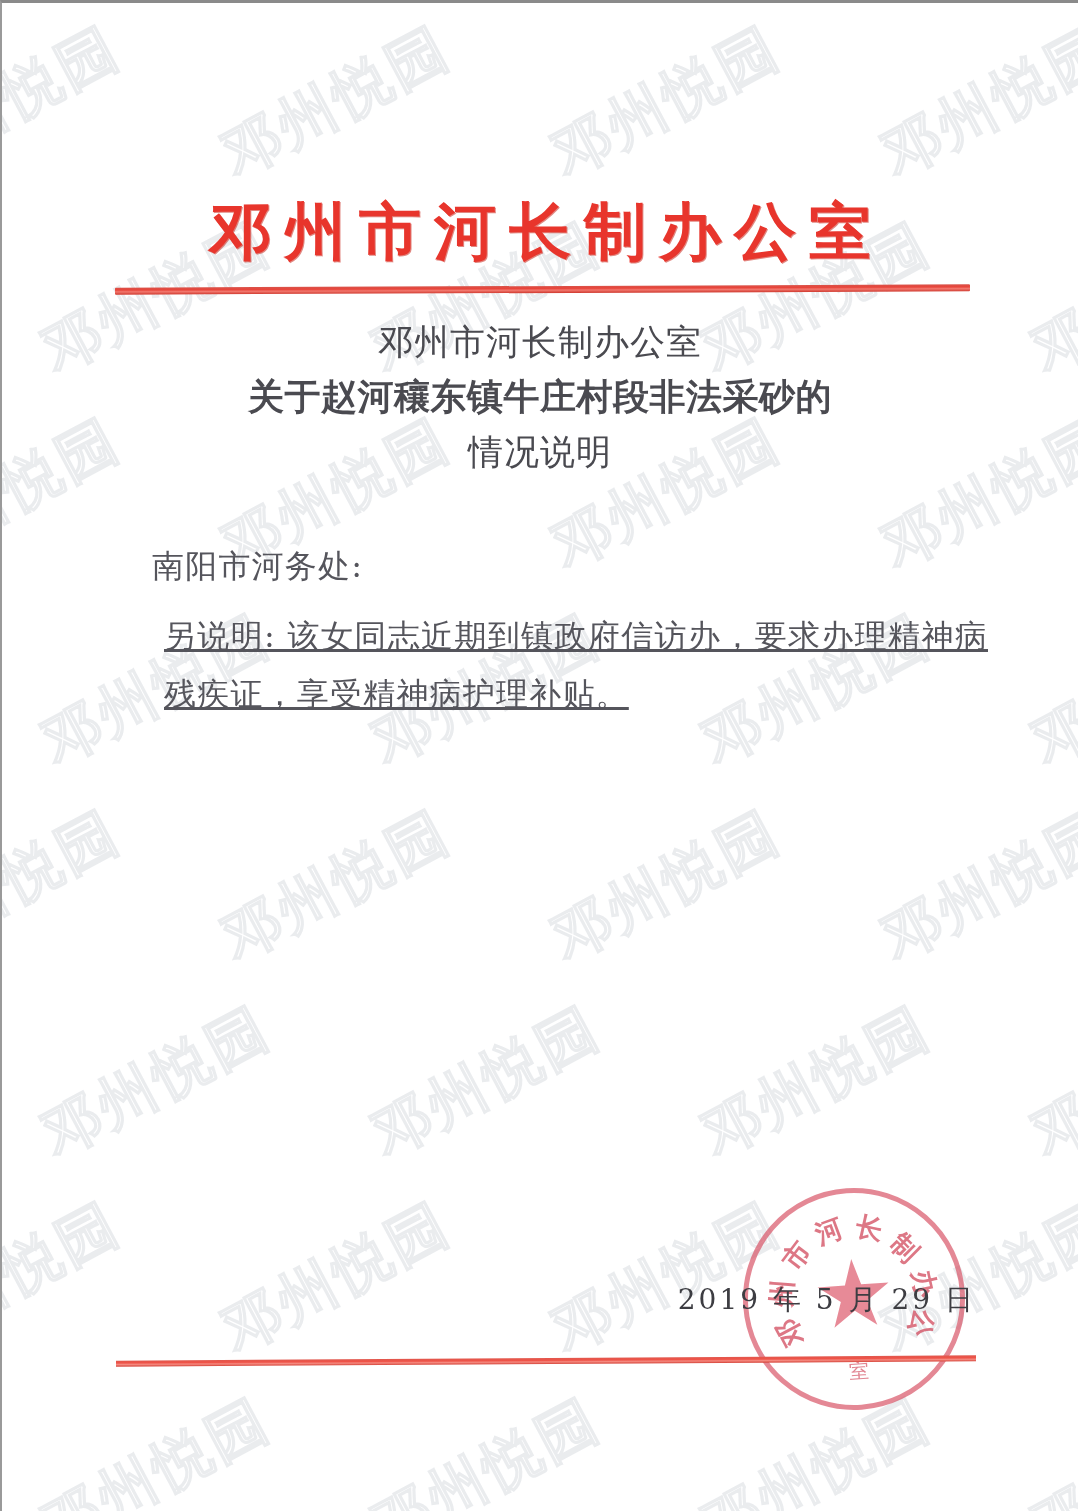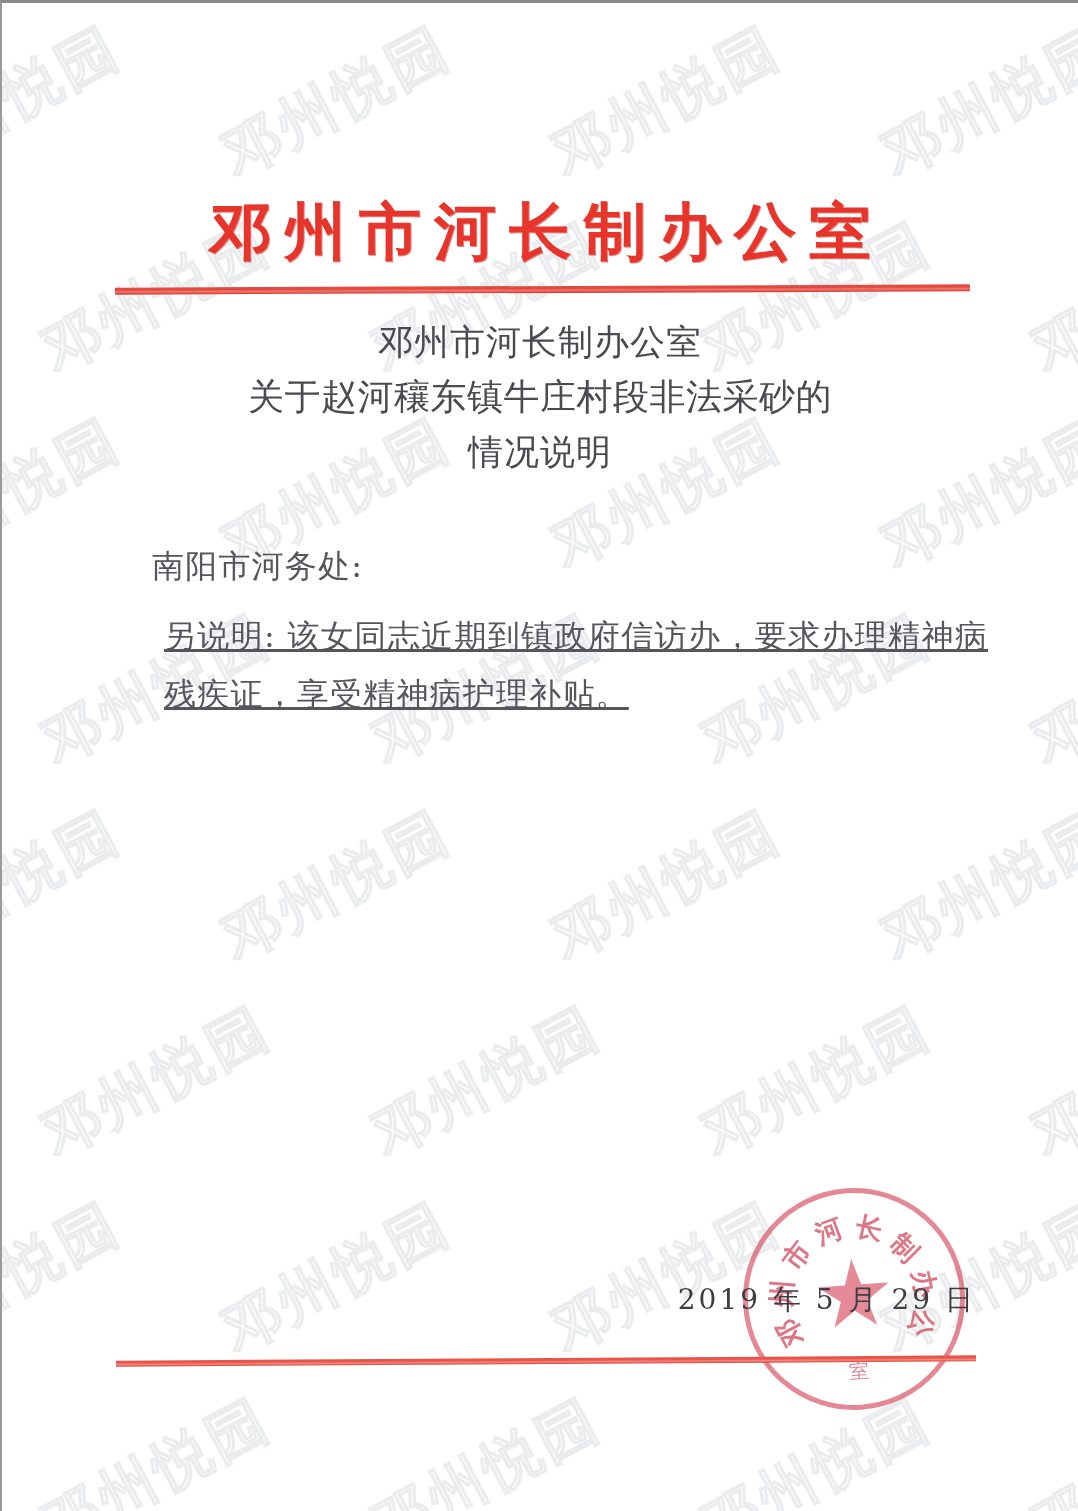--- a/index.html
+++ b/index.html
@@ -89,21 +89,21 @@
   #doc-title {
     text-align: center;
     margin-top: 22px;
     color: #4a4a50;
     font-family: "DejaVu Serif", "Liberation Serif", serif;
     font-size: 35px;
     line-height: 1.55;
     letter-spacing: 1px;
   }
   #doc-title .tline { display: block; white-space: nowrap; }
-  #doc-title .tline-2 { font-size: 36px; letter-spacing: 0.5px; }
+  #doc-title .tline-2 { font-size: 36px; letter-spacing: 0.5px; font-weight: bold; }
 
   
   #body-block {
     margin: 58px 78px 0 150px;
     color: #55555c;
     font-family: "DejaVu Serif", "Liberation Serif", serif;
     font-size: 32px;
     line-height: 58px;
     letter-spacing: 1.2px;
     text-align: justify;

